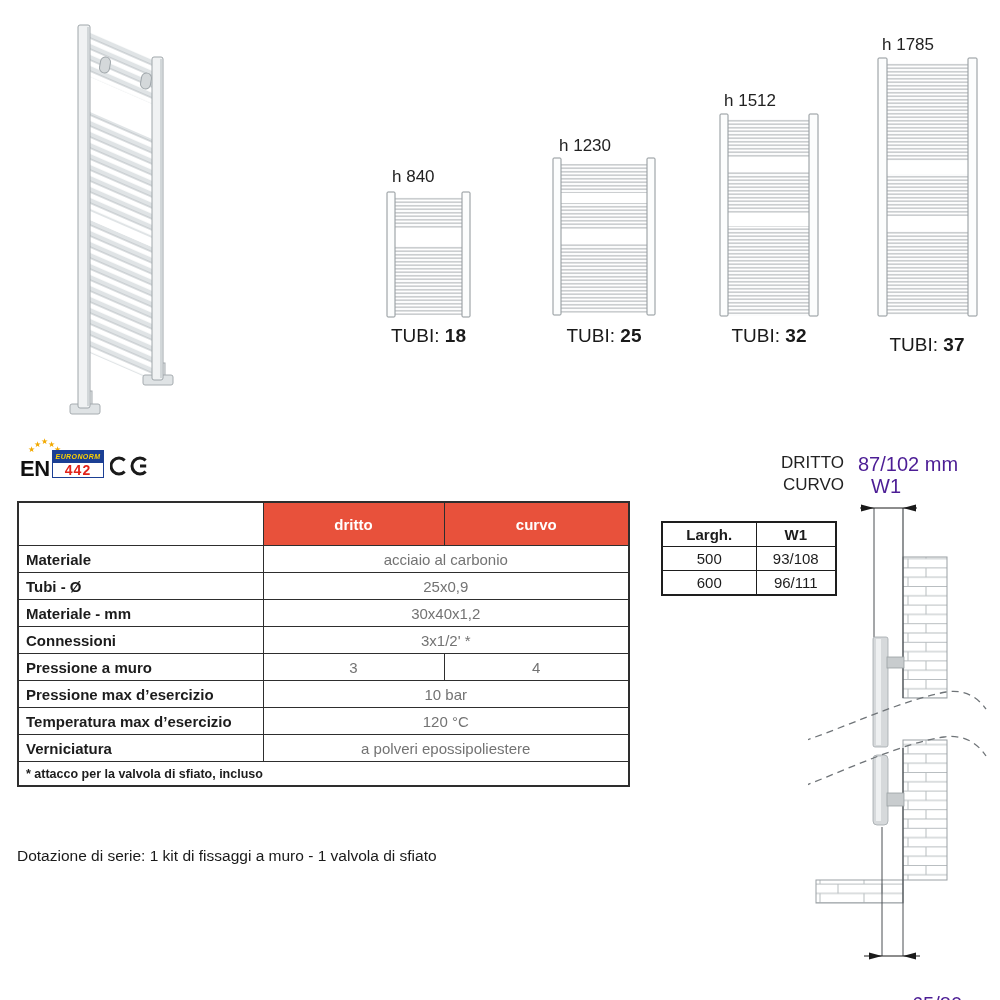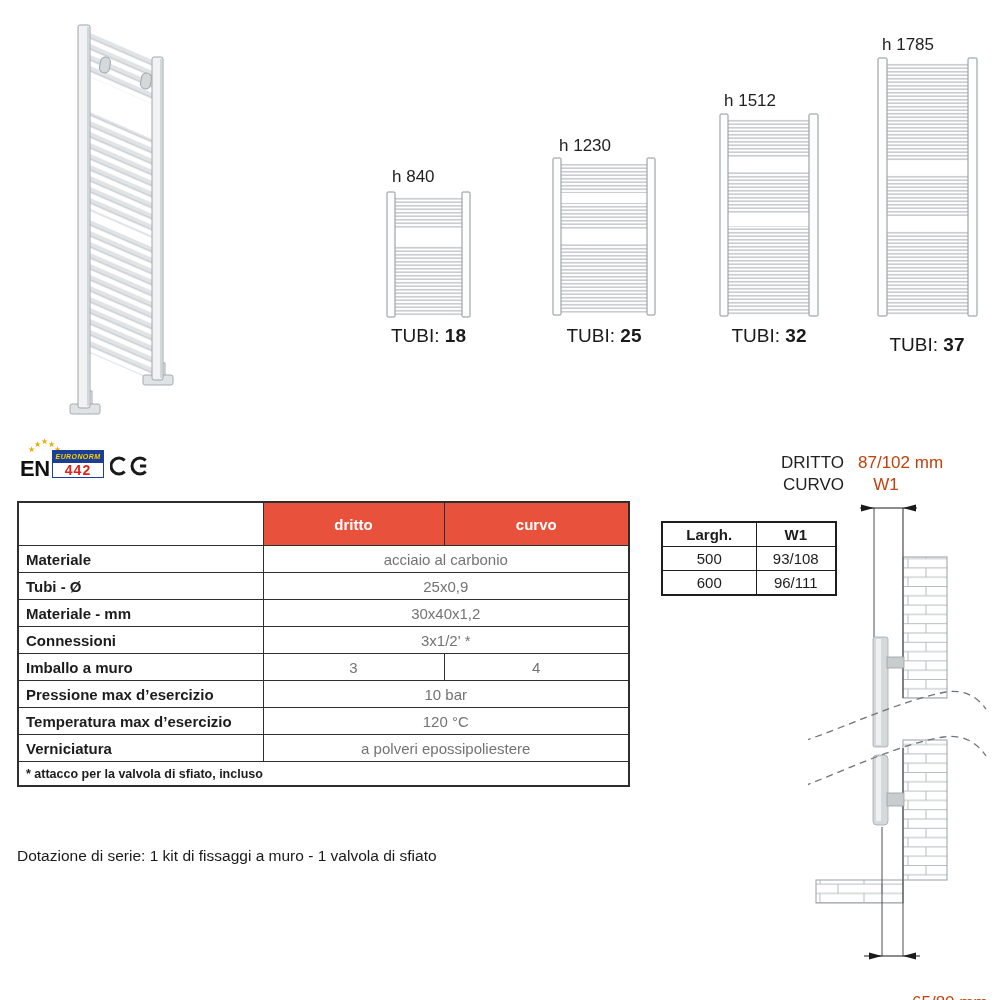--- a/index.html
+++ b/index.html
@@ -27,21 +27,21 @@
   table.spec td.red{background:#e8513b;color:#fff;font-weight:bold;text-align:center;height:42px;}
   table.spec td.blank{background:#fff;}
   table.spec td.foot{font-weight:bold;font-size:12.5px;height:23px;}
   .twoline{line-height:19px;white-space:normal;}
   
   table.wt{border-collapse:collapse;table-layout:fixed;border:2.5px solid #1e1e1e;font-size:15px;}
   table.wt td{border:1.5px solid #1e1e1e;text-align:center;height:23px;padding:0;}
   table.wt td.h{font-weight:bold;}
   
   .sideLabels{font-size:17px;color:#222;text-align:right;line-height:22px;}
-  .dimtext{font-size:17px;color:#c2410c;white-space:nowrap;}
+  .dimtext{font-size:20px;color:#4c1d95;white-space:nowrap;}
   
   .dotazione{font-size:15.5px;color:#1a1a1a;white-space:nowrap;}
   .dotazione b{font-weight:normal;}
 </style>
 </head>
 <body>
 
 <div id="canvas">
 
   <svg class="abs" style="left:55px;top:8px;" width="135" height="420">
@@ -184,21 +184,21 @@
       </tr>
       <tr>
         <td class="lab">Materiale - mm</td>
         <td class="val" colspan="2">30x40x1,2</td>
       </tr>
       <tr>
         <td class="lab">Connessioni</td>
         <td class="val" colspan="2">3x1/2' *</td>
       </tr>
       <tr>
-        <td class="lab">Imballo a muro</td>
+        <td class="lab">Pressione a muro</td>
         <td class="val">3</td>
         <td class="val">4</td>
       </tr>
       <tr>
         <td class="lab">Pressione max d’esercizio</td>
         <td class="val" colspan="2">10 bar</td>
       </tr>
       <tr>
         <td class="lab">Temperatura max d’esercizio</td>
         <td class="val" colspan="2">120 °C</td>

